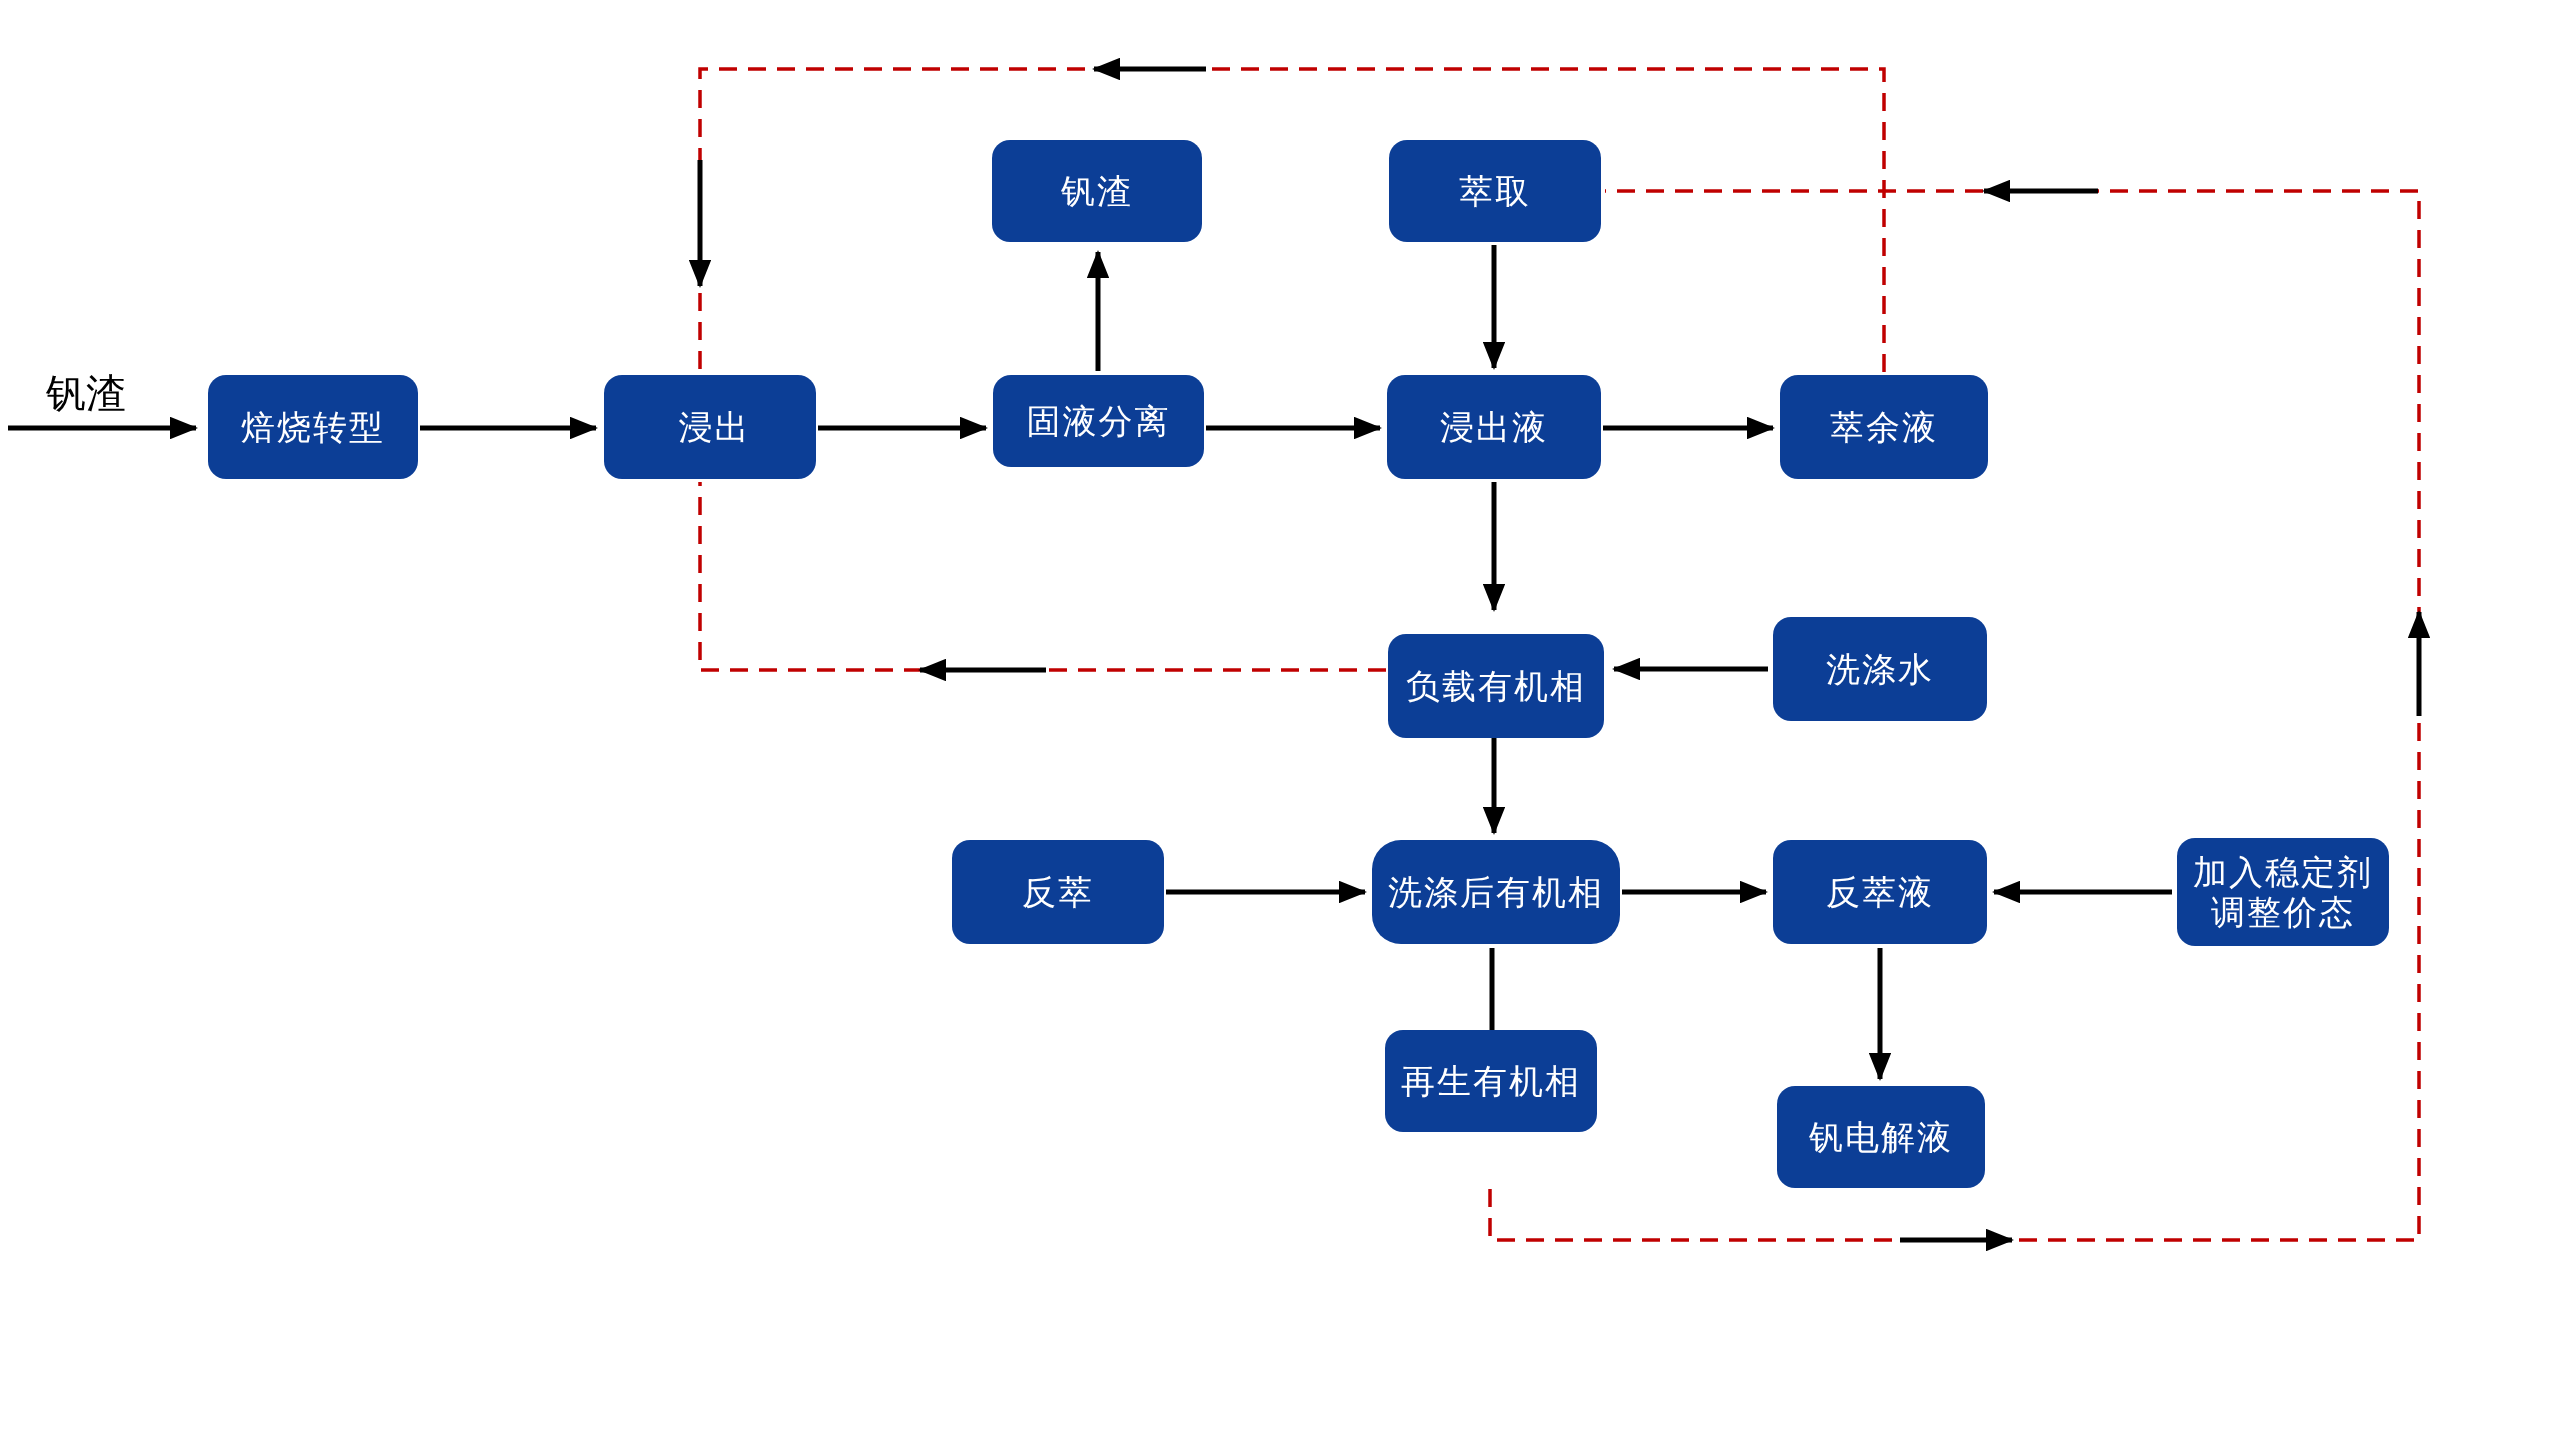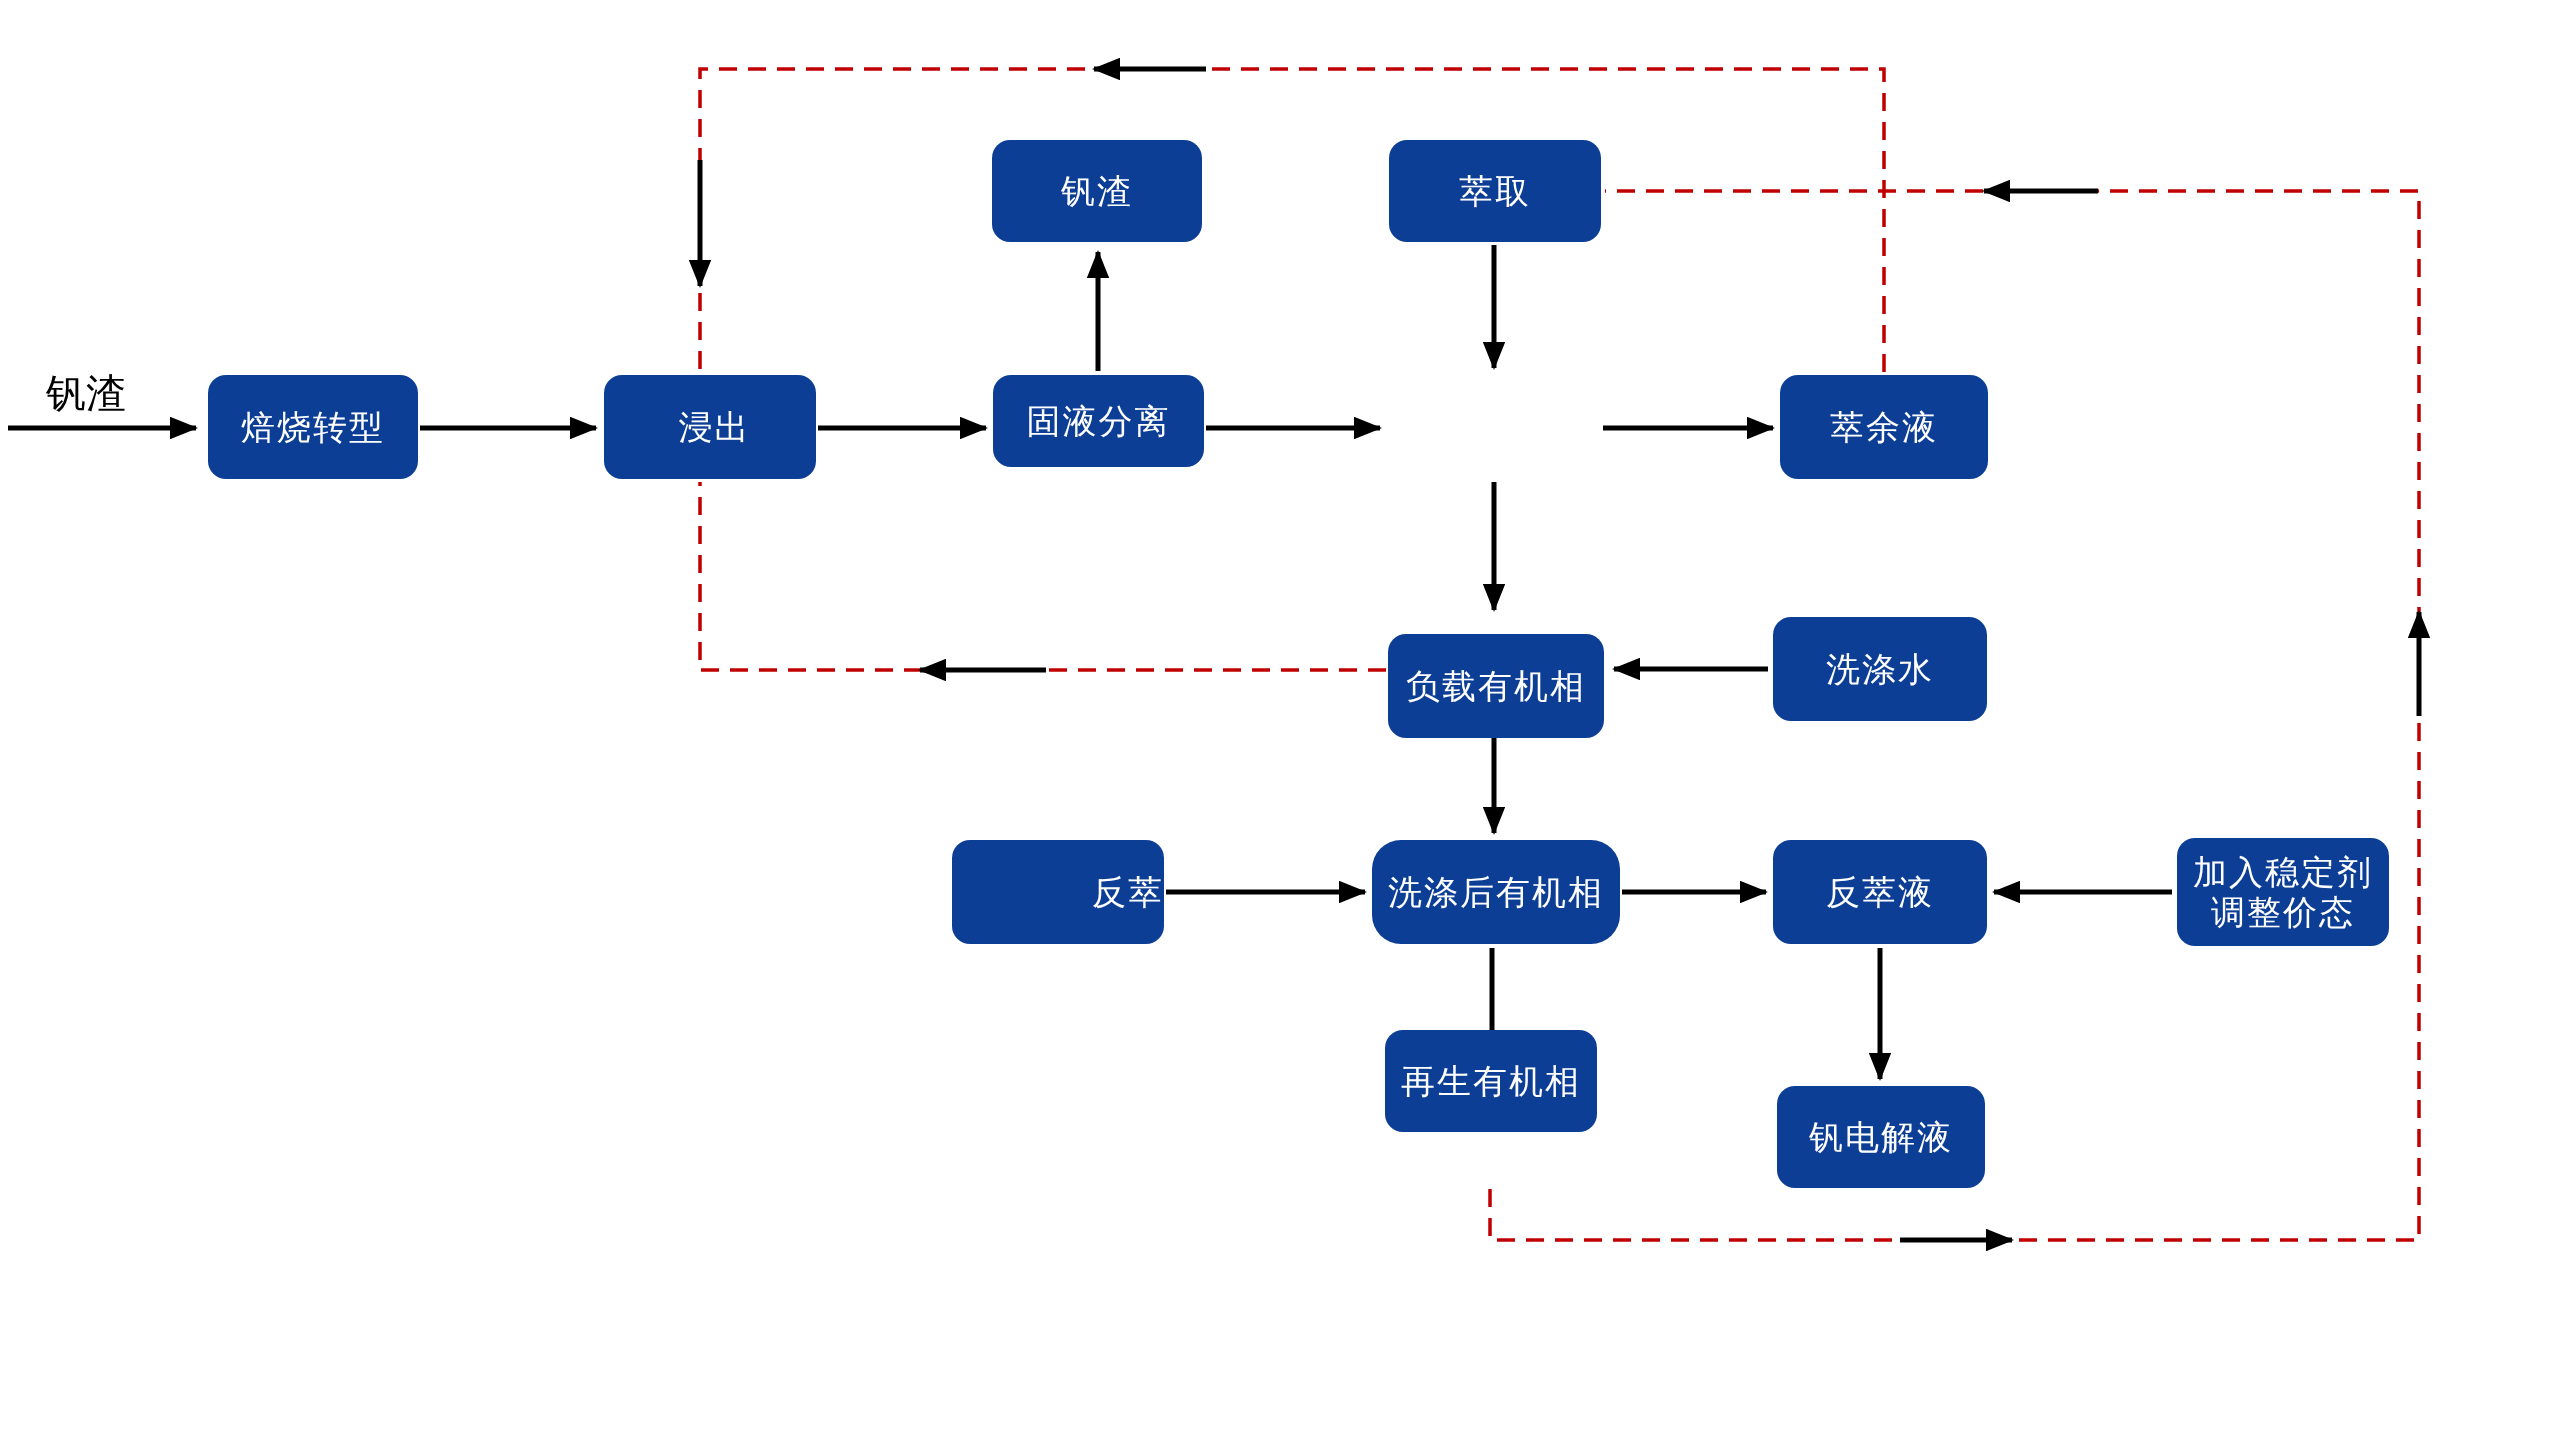--- a/index.html
+++ b/index.html
@@ -117,32 +117,35 @@
 
   <div class="node" style="left:208px; top:375px; width:210px; height:104px;">
     <span class="node-label">焙烧转型</span>
   </div>
   <div class="node" style="left:604px; top:375px; width:212px; height:104px;padding-left:9px;">
     <span class="node-label">浸出</span>
   </div>
   <div class="node" style="left:993px; top:375px; width:211px; height:92px;">
     <span class="node-label">固液分离</span>
   </div>
+  <div class="node" style="left:1387px; top:375px; width:214px; height:104px;">
+    <span class="node-label">浸出液</span>
+  </div>
   <div class="node" style="left:1780px; top:375px; width:208px; height:104px;">
     <span class="node-label">萃余液</span>
   </div>
 
   <div class="node" style="left:1388px; top:634px; width:216px; height:104px;">
     <span class="node-label">负载有机相</span>
   </div>
   <div class="node" style="left:1773px; top:617px; width:214px; height:104px;">
     <span class="node-label">洗涤水</span>
   </div>
 
-  <div class="node" style="left:952px; top:840px; width:212px; height:104px;justify-content:flex-end;">
+  <div class="node" style="left:952px; top:840px; width:212px; height:104px;">
     <span class="node-label">反萃</span>
   </div>
   <div class="node" style="left:1372px; top:840px; width:248px; height:104px;border-radius:29px;">
     <span class="node-label">洗涤后有机相</span>
   </div>
   <div class="node" style="left:1773px; top:840px; width:214px; height:104px;">
     <span class="node-label">反萃液</span>
   </div>
   <div class="node" style="left:2177px; top:838px; width:212px; height:108px;">
     <span class="node-label">

